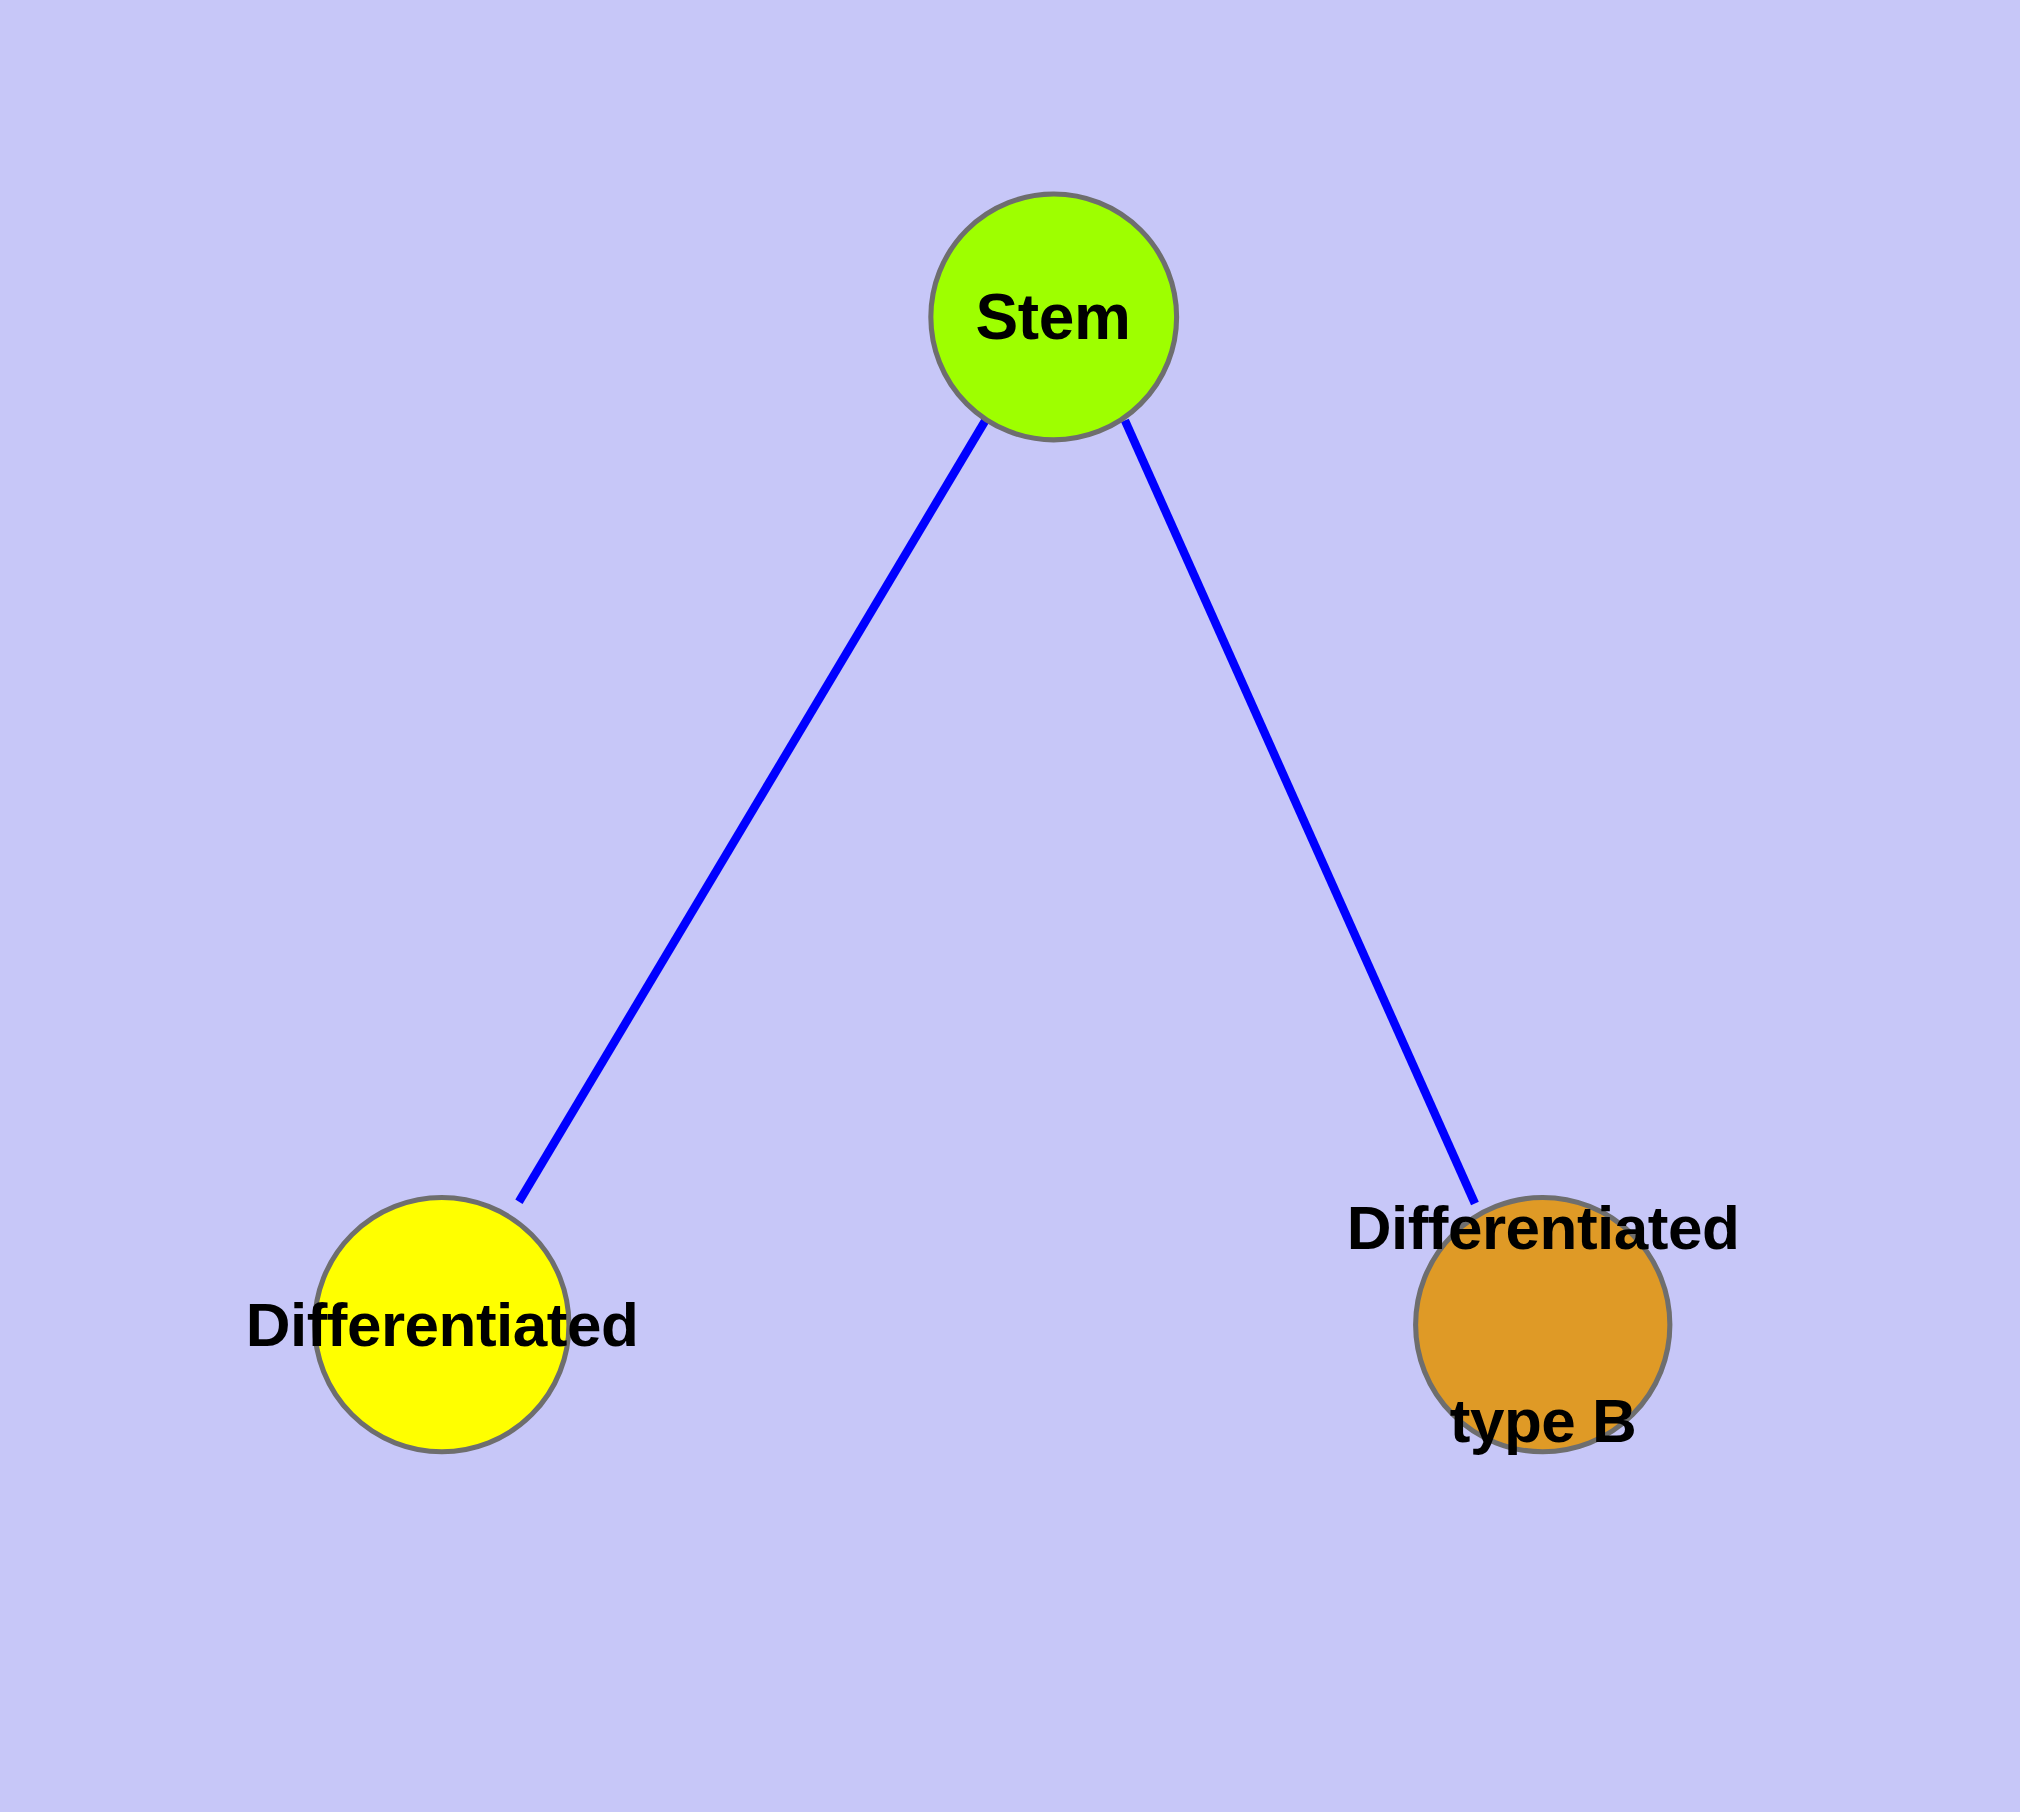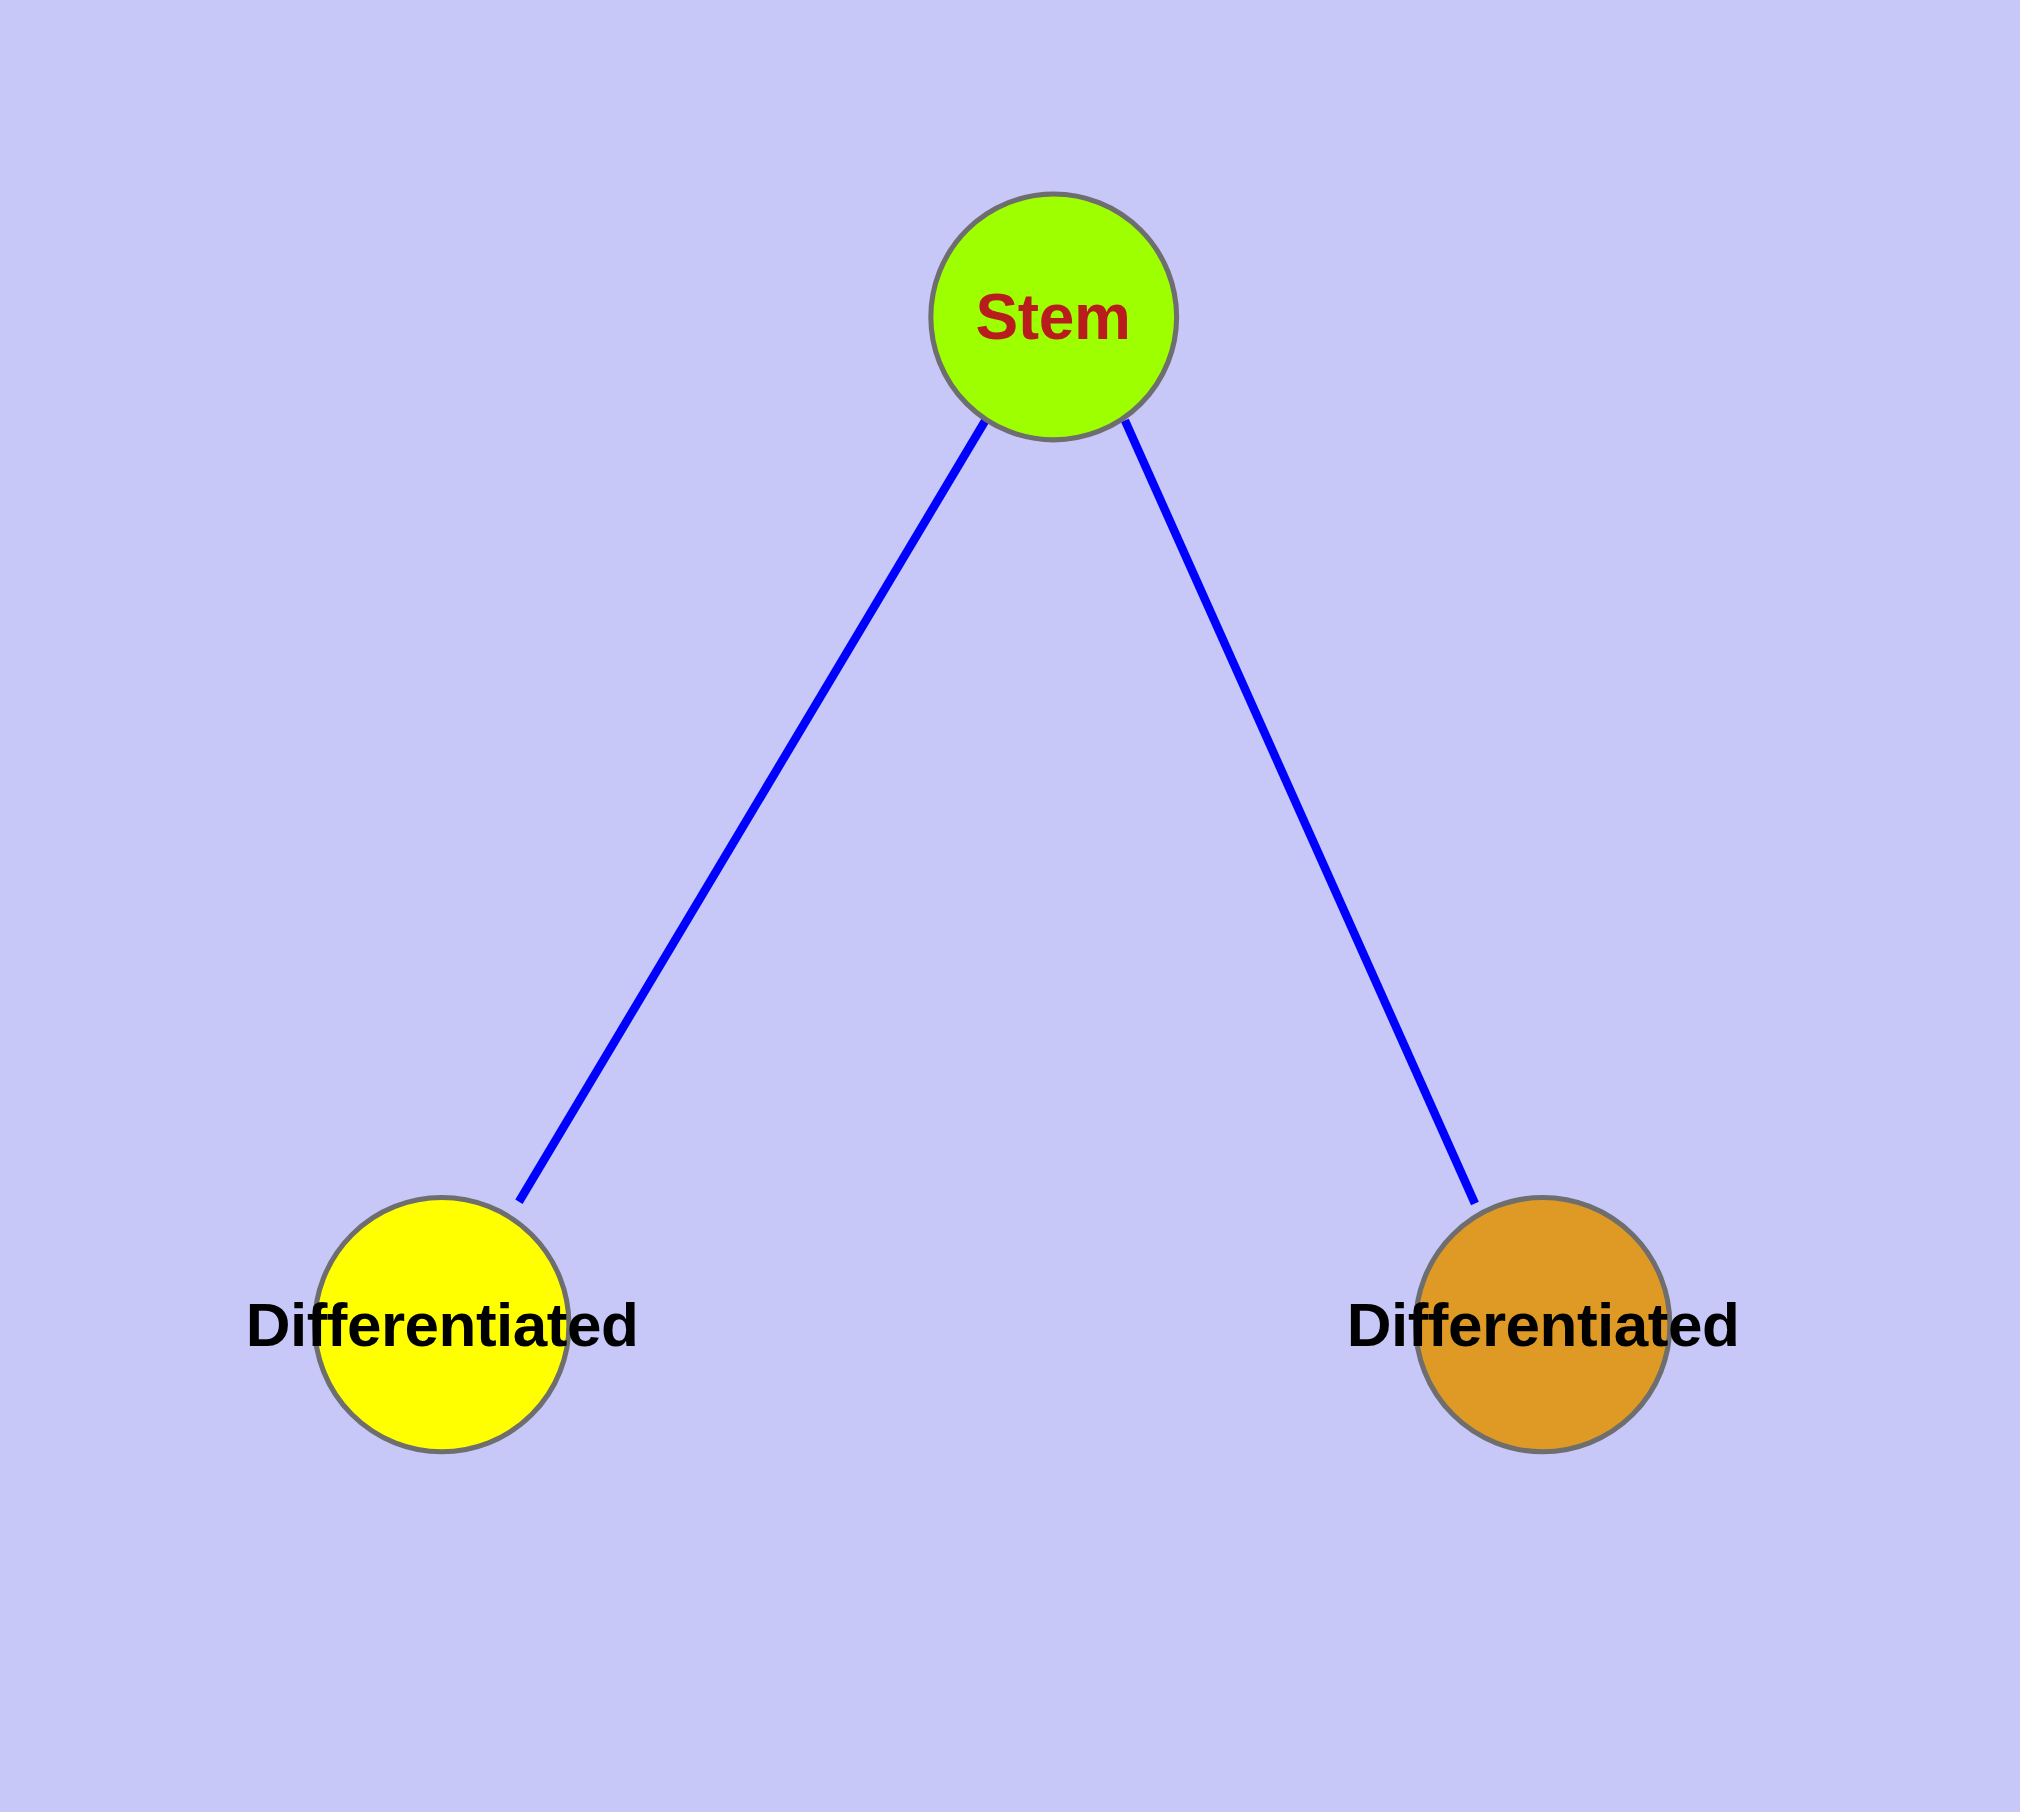--- a/index.html
+++ b/index.html
@@ -70,24 +70,25 @@
       <line x1="1327" y1="496" x2="1740" y2="1420" stroke="#0000ff" stroke-width="10" stroke-linecap="butt"></line>
     </g>
 
     <g>
       <circle cx="521" cy="1563" r="150" fill="#ffff00" stroke="#6e6e6e" stroke-width="6"></circle>
       <circle cx="1820" cy="1563" r="150" fill="#df9a26" stroke="#6e6e6e" stroke-width="6"></circle>
       <circle cx="1243" cy="374" r="145" fill="#9eff00" stroke="#6e6e6e" stroke-width="6"></circle>
     </g>
   </svg>
 
-  <div class="node-label" id="label-stem" style="left: 1053px; top: 317px; color: #b91c1c;">Stem</div>
+  <div class="node-label" id="label-stem" style="left: 1053px; top: 317px; color: #000000;">Stem</div>
 
   <div class="node-label" id="label-diff-a" style="left: 442px; top: 1325px; color: rgb(0, 0, 0);">
     <div>Differentiated</div>
   </div>
 
   <div class="node-label" id="label-diff-b" style="left: 1543px; top: 1325px; color: rgb(0, 0, 0);">
     <div>Differentiated</div>
+    <div>type B</div>
   </div>
 
 </div>
 
 
 </body></html>

